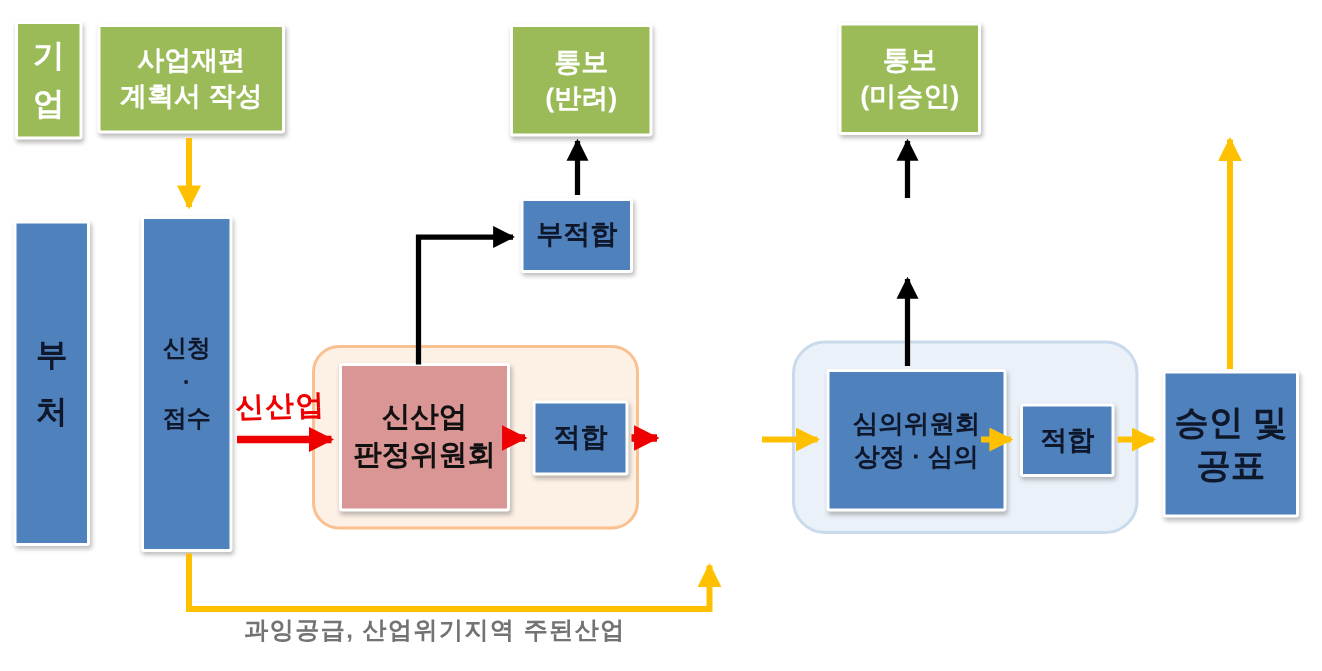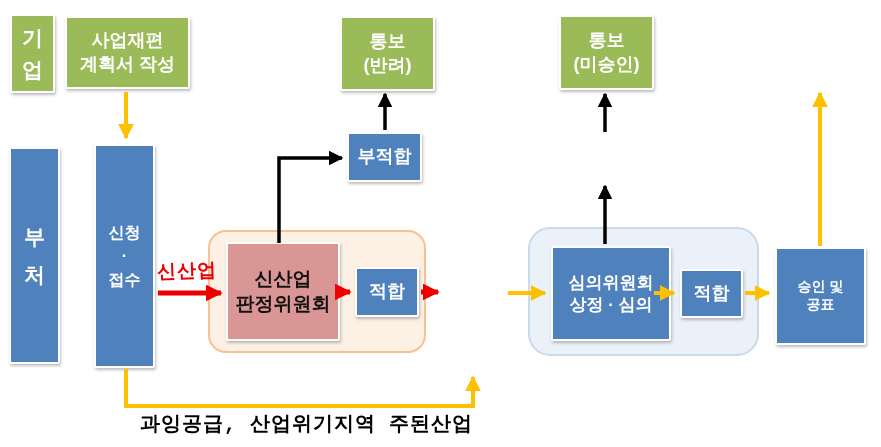--- a/index.html
+++ b/index.html
@@ -14,21 +14,21 @@
     font-family:"Liberation Sans", sans-serif;
   }
   .node{
     position:absolute;display:flex;align-items:center;justify-content:center;
     text-align:center;white-space:pre-line;font-weight:bold;
     border:2px solid #ffffff;border-radius:2px;box-sizing:border-box;
     box-shadow:1px 2px 3px rgba(110,110,110,.45);
     line-height:1.28;z-index:3;
   }
   .green{background:var(--green);color:#fff;}
-  .blue{background:var(--blue);color:#ffffff;}
+  .blue{background:var(--blue);color:#0f172a;}
   .pinkbox{background:var(--pink-box);color:#111;}
   .group{position:absolute;box-sizing:border-box;z-index:1;}
   .group-pink{
     left:208px;top:230px;width:218px;height:123px;border-radius:18px;
     background:var(--pink-container-fill);border:2px solid var(--pink-container-border);
   }
   .group-blue{
     left:528px;top:227px;width:231px;height:129px;border-radius:22px;
     background:var(--blue-container-fill);border:2px solid var(--blue-container-border);
   }
@@ -38,38 +38,38 @@
   .a-yellow{stroke:var(--arrow-yellow);}
   .m-red{fill:var(--arrow-red);}
   .m-black{fill:var(--arrow-black);}
   .m-yellow{fill:var(--arrow-yellow);}
   .floating-label{position:absolute;z-index:5;font-weight:bold;white-space:nowrap;}
   .label-new-industry{
     left:157px;top:258px;color:var(--arrow-red);font-size:19px;
     font-family:"Liberation Serif", serif;transform:rotate(-2deg);letter-spacing:1px;
   }
   .label-oversupply{
-    left:140px;top:410px;width:300px;text-align:center;color:#000000;font-size:20px;
-    font-family:Liberation Mono, monospace;letter-spacing:1px;
+    left:140px;top:410px;width:300px;text-align:center;color:#737373;font-size:16px;
+    font-family:Liberation Sans, sans-serif;letter-spacing:1px;
   }
   
   .n-company{left:10px;top:14px;width:45px;height:79px;font-size:21px;line-height:1.5;}
   .n-plan{left:65px;top:16px;width:125px;height:73px;font-size:18px;}
   .n-ministry{left:9px;top:147px;width:51px;height:217px;font-size:21px;line-height:1.8;}
   .n-apply{left:94px;top:144px;width:61px;height:224px;font-size:16px;line-height:1.45;}
   .n-judge{left:226px;top:242px;width:114px;height:99px;font-size:19px;}
   .n-fit1{left:355px;top:267px;width:64px;height:50px;font-size:18px;}
   .n-unfit{left:347px;top:132px;width:75px;height:50px;font-size:18px;}
   .n-notify-reject{left:340px;top:16px;width:95px;height:75px;font-size:18px;}
   .n-review{left:442px;top:222px;width:64px;height:146px;font-size:18px;}
   .n-deliberation{left:551px;top:246px;width:120px;height:95px;font-size:17px;}
   .n-not-approved{left:569px;top:134px;width:72px;height:48px;font-size:17px;}
   .n-notify-na{left:559px;top:15px;width:95px;height:75px;font-size:18px;}
   .n-fit2{left:680px;top:269px;width:63px;height:49px;font-size:18px;}
-  .n-approve{left:775px;top:247px;width:91px;height:98px;font-size:14px;}
+  .n-approve{left:775px;top:247px;width:91px;height:98px;font-size:23px;}
   .n-notify-ap{left:767px;top:13px;width:105px;height:76px;font-size:18px;}
 </style>
 </head>
 <body>
 
 <div class="canvas">
 
   <div class="group group-pink"></div>
   <div class="group group-blue"></div>
 

